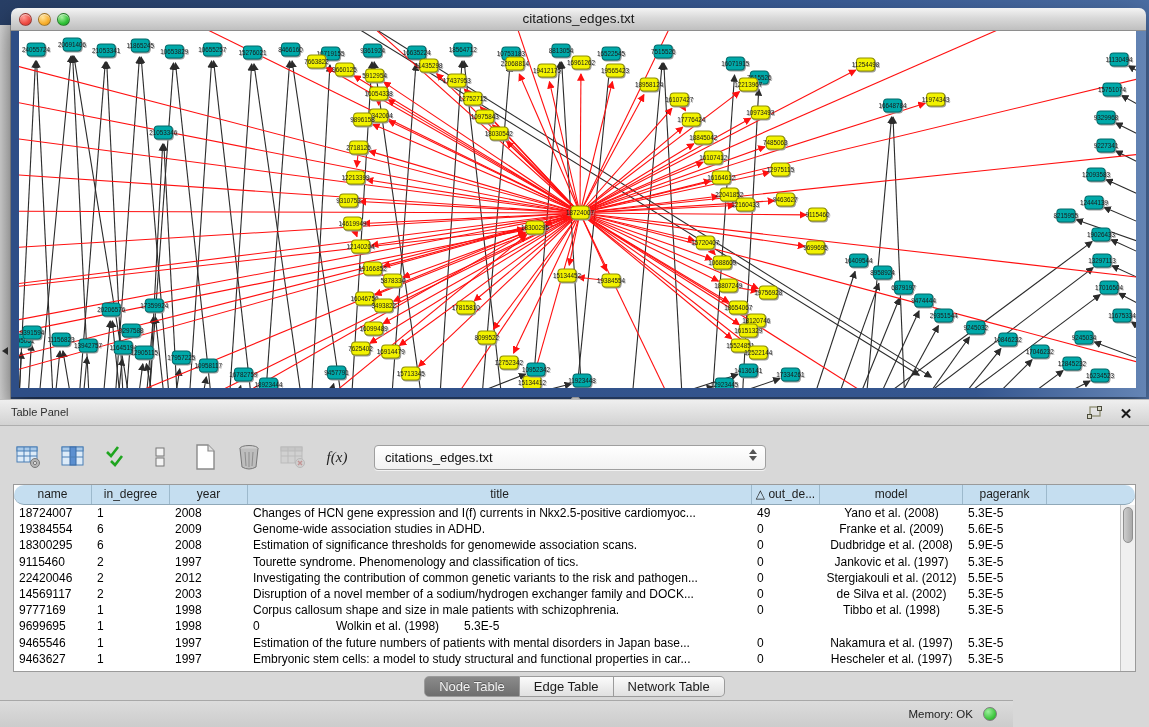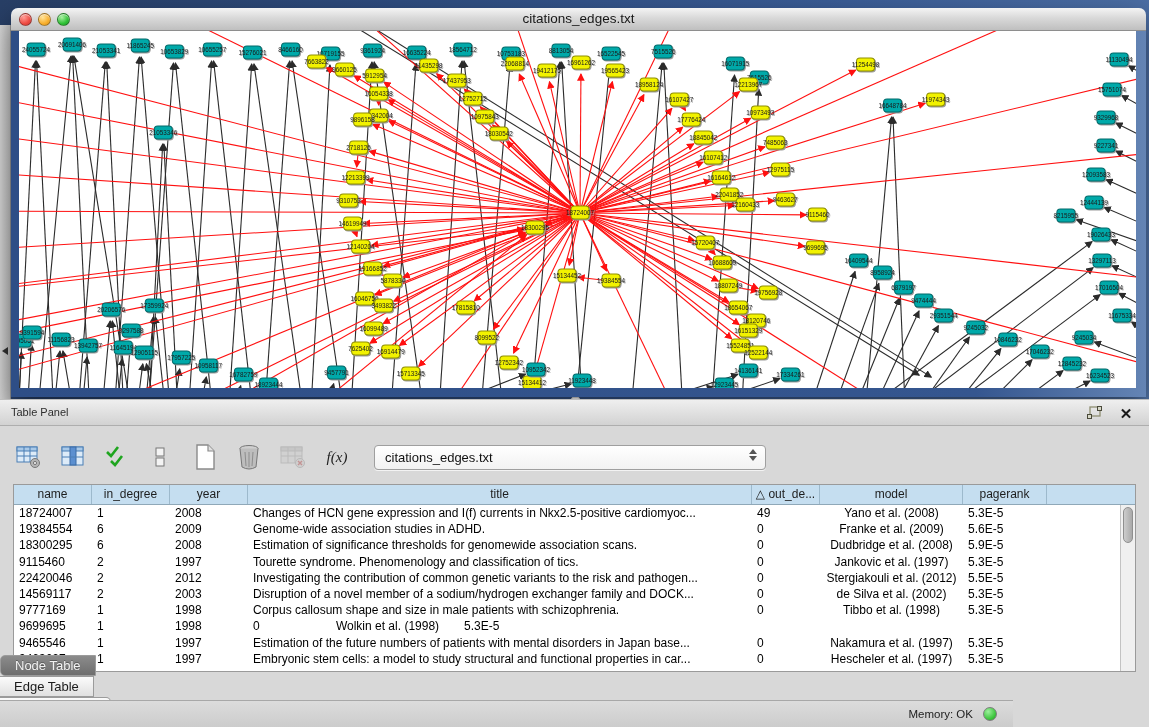--- a/index.html
+++ b/index.html
@@ -52,35 +52,35 @@
     border:1px solid #9f9f9f; border-radius:4px; display:flex; align-items:center; padding-left:10px;
     font-size:13px; color:#111; box-shadow:0 1px 0 rgba(255,255,255,.7); }
   .combo-arrows { position:absolute; right:8px; top:3px; display:flex; flex-direction:column; gap:2px; }
   .combo-arrows i { display:block; width:0; height:0; border-left:4px solid transparent; border-right:4px solid transparent; }
   .arr-up { border-bottom:5px solid #555; }
   .arr-dn { border-top:5px solid #555; }
 
   
   .table-wrap { position:absolute; left:13px; top:85px; width:1123px; height:188px; background:#ffffff;
     border:1px solid #9a9a9a; }
-  .thead { display:flex; height:20px; background:#c5def0; border-bottom:1px solid #8fa8b8; }
+  .thead { display:flex; height:20px; background:#c5def0; border-bottom:1px solid #8fa8b8;border-radius:10px; }
   .th { font-size:12px; color:#1d1d1d; text-align:center; line-height:19px; border-right:1px solid #9db9cc;
     overflow:hidden; white-space:nowrap; flex-shrink:0; }
   .tbody { position:absolute; left:0; top:20px; right:15px; bottom:0; overflow:hidden; background:#fff; }
   .trow { display:flex; height:16.2px; }
   .td { font-size:12px; color:#000; line-height:16px; padding-left:5px; overflow:hidden; white-space:nowrap; flex-shrink:0; }
   .c0{width:78px;} .c1{width:78px;} .c2{width:78px;} .c3{width:504px;} .c4{width:68px;} .c5{width:143px;} .c6{width:84px;}
   .cfill { flex:1; border-right:none !important; }
   .td.c5 { text-align:center; padding-left:0; }
   .vscroll { position:absolute; right:0; top:20px; bottom:0; width:15px; background:#f0f0f0; border-left:1px solid #c3c3c3; }
   .vthumb { position:absolute; left:2px; top:2px; width:10px; height:36px; border-radius:6px;
     background:linear-gradient(90deg,#cdcdcd,#a9a9a9); border:1px solid #8f8f8f; }
 
   
-  .tabsbar { position:absolute; left:0; right:0; top:274px; height:27px; display:flex; justify-content:center; align-items:flex-start;flex-direction:column; }
+  .tabsbar { position:absolute; left:0; right:0; top:274px; height:27px; display:flex; justify-content:center; align-items:center; }
   .seg { height:21px; padding:0 14px; font-size:13px; color:#1b1b1b; border:1px solid #9b9b9b; border-left:none;
     background:linear-gradient(#fbfbfb,#e0e0e0); line-height:19px; }
   .seg:first-child { border-left:1px solid #9b9b9b; border-radius:5px 0 0 5px; }
   .seg:last-child { border-radius:0 5px 5px 0; }
   .seg.active { background:linear-gradient(#8b8b8b,#6e6e6e); color:#f2f2f2; text-shadow:0 -1px 0 rgba(0,0,0,.3); }
 
   
   .statusbar { position:absolute; left:0; top:700px; width:1013px; height:27px;
     background:linear-gradient(#dcdcdc,#cccccc); border-top:1px solid #a8a8a8; }
   .mem { position:absolute; right:40px; top:7px; font-size:11.5px; color:#222; }

